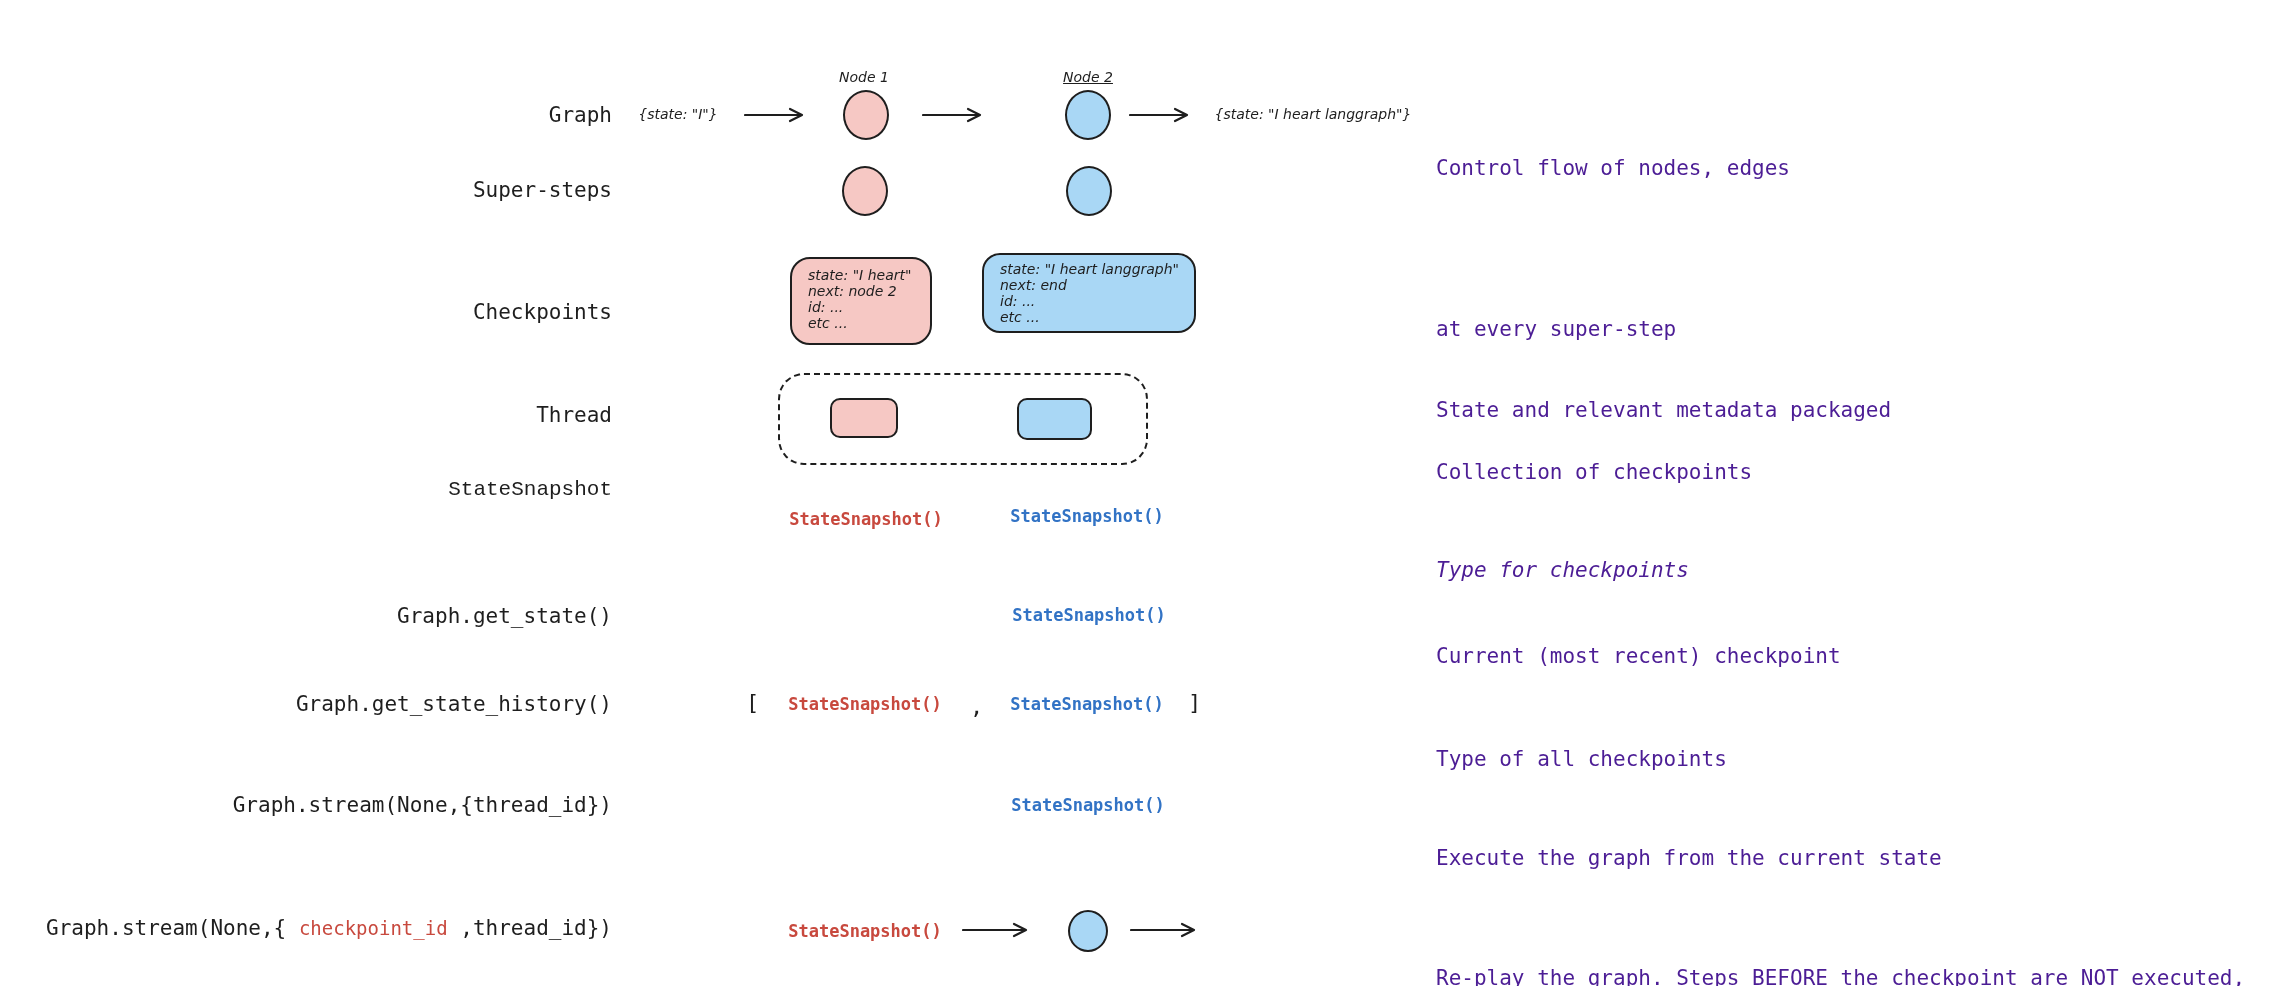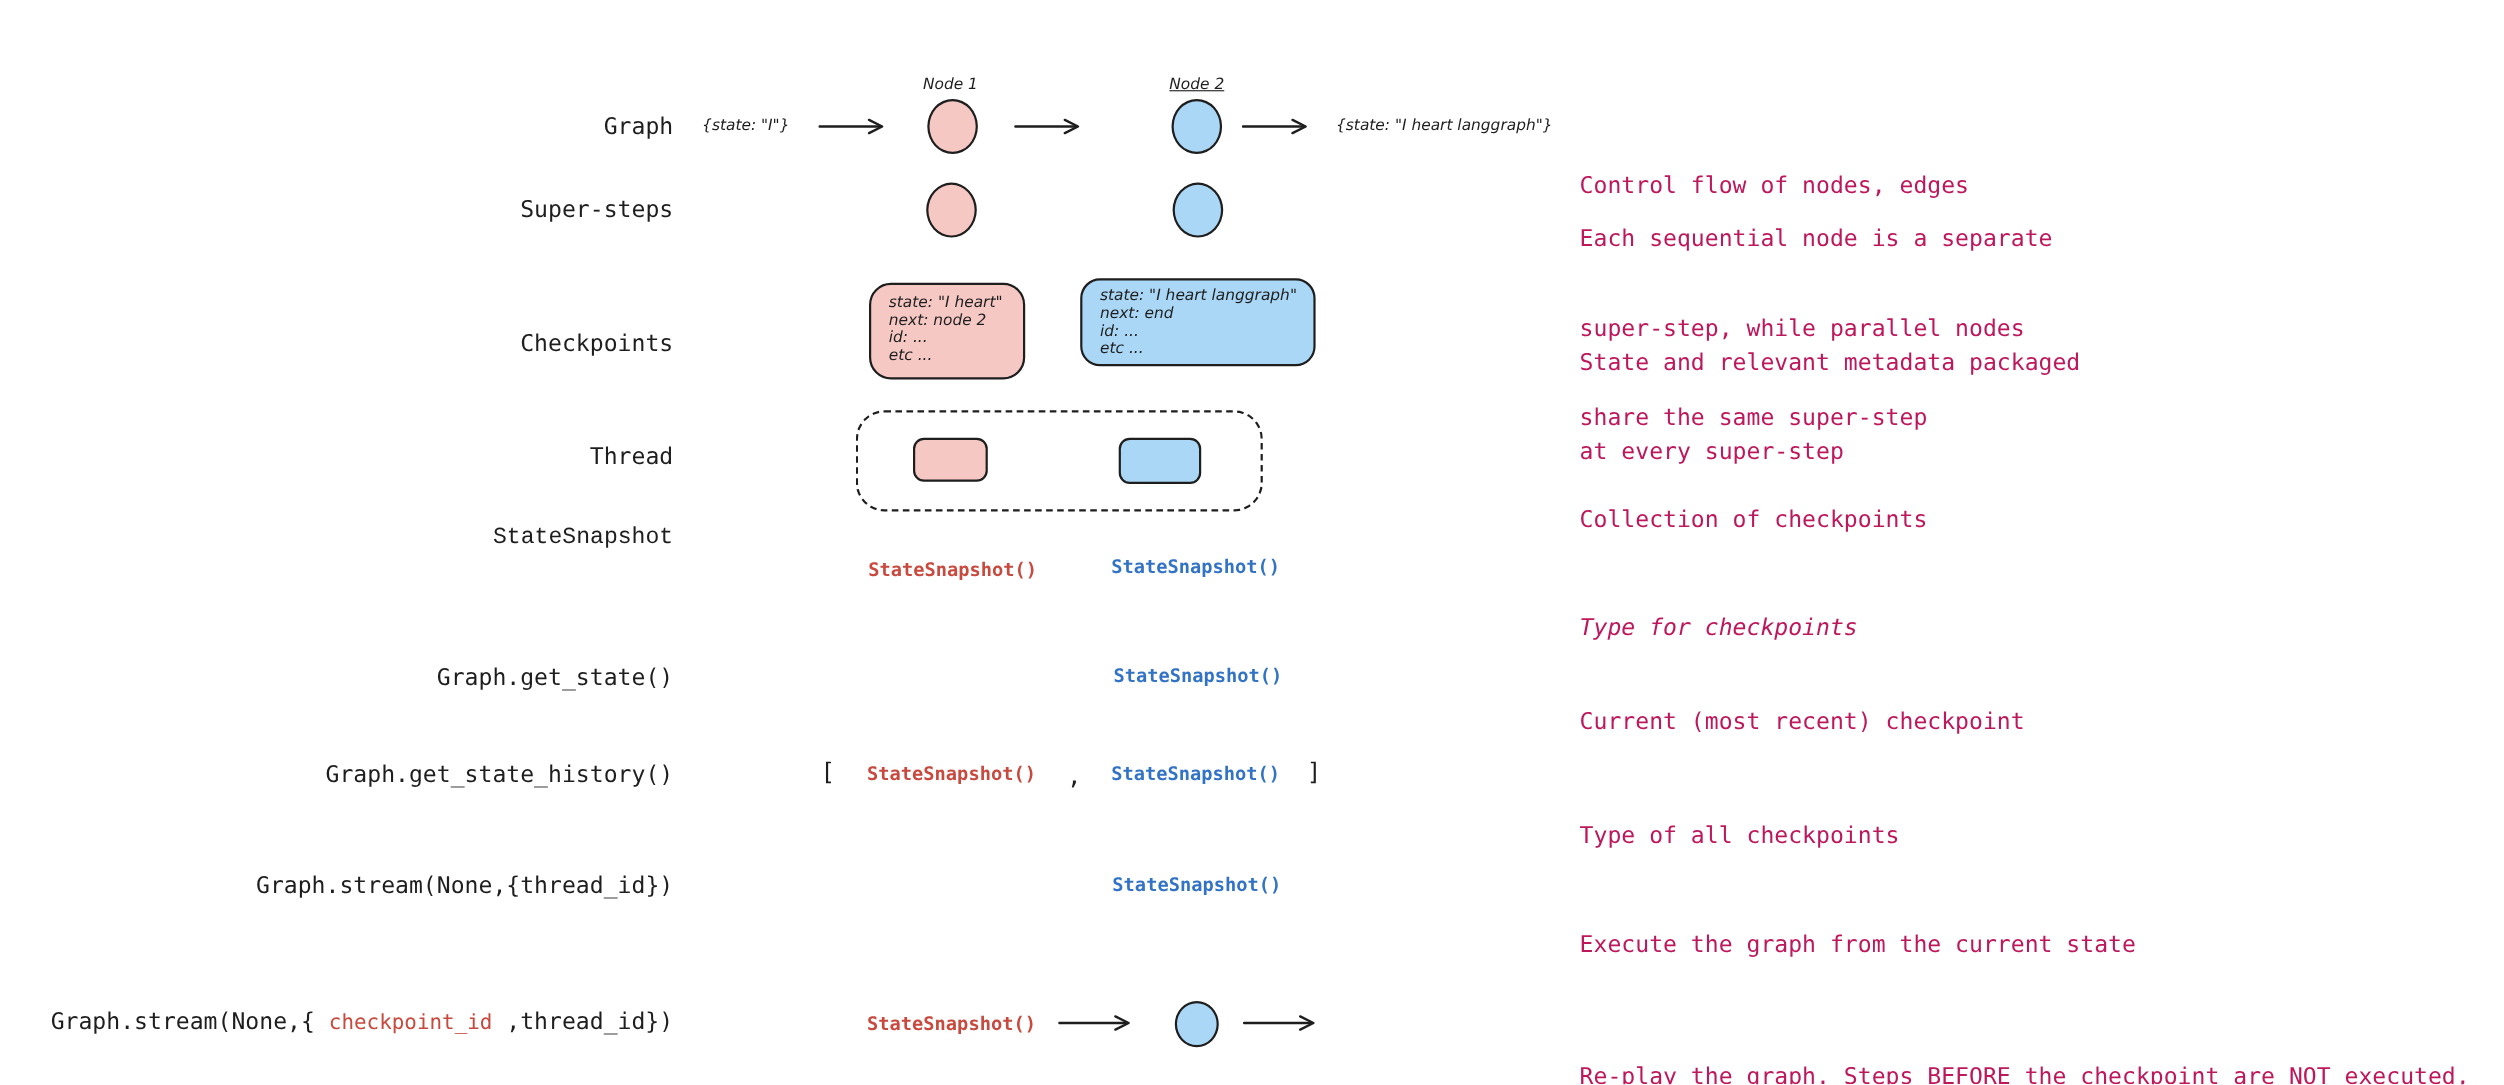--- a/index.html
+++ b/index.html
@@ -1,21 +1,21 @@
 <!DOCTYPE html>
 <html><head>
 <meta charset="utf-8">
 <style>
   html,body{margin:0;padding:0;background:#ffffff;}
   #canvas{position:relative;width:2276px;height:986px;background:#ffffff;overflow:hidden;
           font-family:"DejaVu Sans Mono",monospace;color:#1e1e1e;}
   .lbl{position:absolute;right:1664px;font:500 21px "DejaVu Sans Mono",monospace;
        color:#1e1e1e;white-space:pre;text-align:right;}
   .desc{position:absolute;left:1436px;font:500 21px "DejaVu Sans Mono",monospace;
-        color:#be185d;line-height:27px;white-space:pre;}
+        color:#4c1d95;line-height:27px;white-space:pre;}
   .hand{position:absolute;font:italic 14px "DejaVu Sans",sans-serif;color:#1e1e1e;
         text-align:center;white-space:pre;}
   .code{position:absolute;width:200px;text-align:center;
         font:700 17px "DejaVu Sans Mono",monospace;white-space:pre;}
   .red{color:#c8493e;}
   .blue{color:#3273c5;}
   .bracket{position:absolute;font:500 22px "DejaVu Sans Mono",monospace;color:#1e1e1e;}
   .circle{position:absolute;box-sizing:border-box;border:2.5px solid #1e1e1e;border-radius:50%;}
   .pinkfill{background:#f6c8c4;}
   .bluefill{background:#a9d7f5;}
@@ -66,45 +66,40 @@
 
   <div class="desc" style="top:101px;">
     <div>Control flow of nodes, edges</div>
   </div>
 
   <div class="lbl" style="top:178px;">Super-steps</div>
 
   <div class="circle pinkfill" style="left:842px;top:166px;width:46px;height:50px;"></div>
   <div class="circle bluefill" style="left:1066px;top:166px;width:46px;height:50px;"></div>
 
-  <div class="desc" style="top:150px;">
-    <div>Each sequential node is a separate</div>
-    <div>super-step, while parallel nodes</div>
-    <div>share the same super-step</div>
-  </div>
 
   <div class="lbl" style="top:300px;">Checkpoints</div>
 
   <div class="ckbox pinkfill" style="left:790px;top:257px;width:142px;height:88px;border-radius:20px;padding:8px 0 0 16px;">
     <div class="line">state: "I heart"</div>
     <div class="line">next: node 2</div>
     <div class="line">id: ...</div>
     <div class="line">etc ...</div>
   </div>
 
   <div class="ckbox bluefill" style="left:982px;top:253px;width:214px;height:80px;border-radius:18px;padding:6px 0 0 16px;">
     <div class="line">state: "I heart langgraph"</div>
     <div class="line">next: end</div>
     <div class="line">id: ...</div>
     <div class="line">etc ...</div>
   </div>
 
   <div class="desc" style="top:262px;">
+    <div>at every super-step</div>
     <div>State and relevant metadata packaged</div>
-    <div>at every super-step</div>
   </div>
 
   <div class="lbl" style="top:403px;">Thread</div>
 
   <div class="dashedbox" style="left:778px;top:373px;width:370px;height:92px;"></div>
   <div class="smallrect pinkfill" style="left:830px;top:398px;width:68px;height:40px;"></div>
   <div class="smallrect bluefill" style="left:1017px;top:398px;width:75px;height:42px;"></div>
 
   <div class="desc" style="top:405px;">
     <div>Collection of checkpoints</div>

